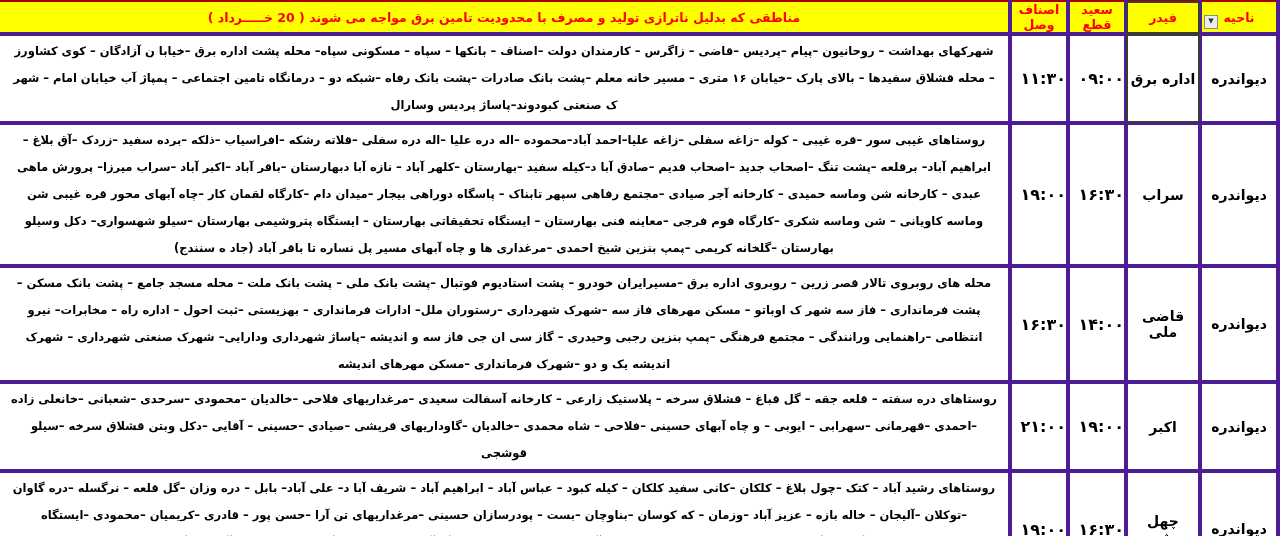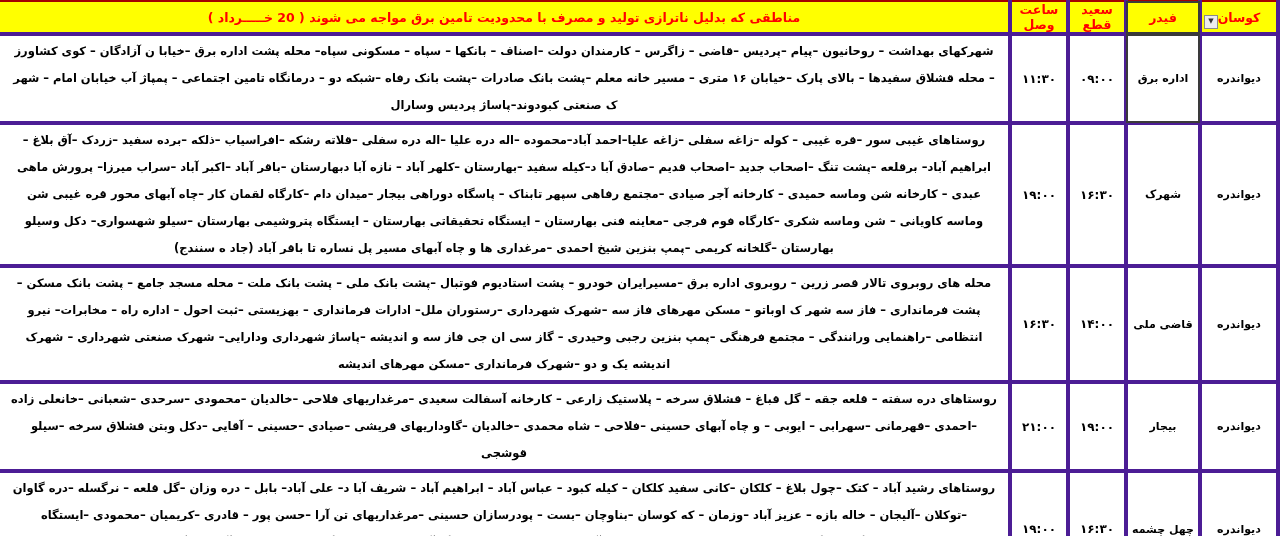--- a/index.html
+++ b/index.html
@@ -23,22 +23,22 @@
   col.c-cut{width:58px}
   col.c-recon{width:58px}
   col.c-desc{width:1012px}
 
   tr.hdr{height:27px}
   tr.hdr td{
     background:#ffff00;color:#ff0000;text-align:center;
     font-size:12.5px;border-top:2px solid #a40000;
   }
   td.title-cell{font-size:13px;letter-spacing:0;}
-  td.center{text-align:center;font-size:11px;}
-  td.time{font-size:12px;text-align:center;}
+  td.center{text-align:center;font-size:14px;}
+  td.time{font-size:16px;}
   td.desc{
     font-size:11.5px;text-align:center;line-height:2.35;
     padding:2px 10px;
   }
   td.sel{outline:2px solid #3a3a3a;outline-offset:-2px;margin-left:24px;}
   .hdr-rel{position:relative;width:100%;height:100%;
     display:flex;align-items:center;justify-content:center;}
   .filter-btn{
     position:absolute;left:2px;bottom:3px;width:12px;height:12px;
     background:#ececec;border:1px solid #8a8a8a;color:#333;
@@ -60,57 +60,57 @@
         <col class="c-feeder">
         <col class="c-cut">
         <col class="c-recon">
         <col class="c-desc">
     </colgroup>
 
     <tbody>
         <tr class="hdr">
       <td class="center">
         <span class="hdr-rel">
-          <span>کوسان</span>
+          <span>ناحیه</span>
           <span class="filter-btn">▼</span>
         </span>
       </td>
       <td class="center sel">فیدر</td>
       <td class="center">سعید قطع</td>
-      <td class="center">ساعت وصل</td>
+      <td class="center">اصناف وصل</td>
       <td class="title-cell">مناطقی که بدلیل ناترازی تولید و مصرف با محدودیت تامین برق مواجه می شوند ( 20 خـــــرداد )</td>
     </tr>
 
     <tr class="r1">
       <td class="center">دیواندره</td>
       <td class="center sel">اداره برق</td>
       <td class="time">۰۹:۰۰</td>
       <td class="time">۱۱:۳۰</td>
       <td class="desc">شهرکهای بهداشت – روحانیون –پیام –پردیس –قاضی – زاگرس – کارمندان دولت –اصناف – بانکها – سپاه – مسکونی سپاه– محله پشت اداره برق –خیابا ن آزادگان – کوی کشاورز – محله قشلاق سفیدها – بالای پارک –خیابان ۱۶ متری – مسیر خانه معلم –پشت بانک صادرات –پشت بانک رفاه –شبکه دو – درمانگاه تامین اجتماعی – پمپاژ آب خیابان امام – شهر ک صنعتی کبودوند–پاساژ پردیس وسارال</td>
     </tr>
 
     <tr class="r2">
       <td class="center">دیواندره</td>
-      <td class="center">شهرک</td>
+      <td class="center">سراب</td>
       <td class="time">۱۶:۳۰</td>
       <td class="time">۱۹:۰۰</td>
       <td class="desc">روستاهای غیبی سور –قره غیبی – کوله –زاغه سفلی –زاغه علیا–احمد آباد–محموده –اله دره علیا –اله دره سفلی –قلاته رشکه –افراسیاب –ذلکه –برده سفید –زردک –آق بلاغ –ابراهیم آباد– برقلعه –پشت تنگ –اصحاب جدید –اصحاب قدیم –صادق آبا د–کیله سفید –بهارستان –کلهر آباد – نازه آبا دبهارستان –باقر آباد –اکبر آباد –سراب میرزا– پرورش ماهی عبدی – کارخانه شن وماسه حمیدی – کارخانه آجر صیادی –مجتمع رفاهی سپهر تابناک – پاسگاه دوراهی بیجار –میدان دام –کارگاه لقمان کار –چاه آبهای محور قره غیبی شن وماسه کاویانی – شن وماسه شکری –کارگاه فوم فرجی –معاینه فنی بهارستان – ایستگاه تحقیقاتی بهارستان – ایستگاه پتروشیمی بهارستان –سیلو شهسواری– دکل وسیلو بهارستان –گلخانه کریمی –پمپ بنزین شیخ احمدی –مرغداری ها و چاه آبهای مسیر پل نساره تا باقر آباد (جاد ه سنندج)</td>
     </tr>
 
     <tr class="r3">
       <td class="center">دیواندره</td>
       <td class="center">قاضی ملی</td>
       <td class="time">۱۴:۰۰</td>
       <td class="time">۱۶:۳۰</td>
       <td class="desc">محله های روبروی تالار قصر زرین – روبروی اداره برق –مسیرایران خودرو – پشت استادیوم فوتبال –پشت بانک ملی – پشت بانک ملت – محله مسجد جامع – پشت بانک مسکن –پشت فرمانداری – فاز سه شهر ک اوباتو – مسکن مهرهای فاز سه –شهرک شهرداری –رستوران ملل– ادارات فرمانداری – بهزیستی –ثبت احول – اداره راه – مخابرات– نیرو انتظامی –راهنمایی ورانندگی – مجتمع فرهنگی –پمپ بنزین رجبی وحیدری – گاز سی ان جی فاز سه و اندیشه –پاساژ شهرداری ودارایی– شهرک صنعتی شهرداری – شهرک اندیشه یک و دو –شهرک فرمانداری –مسکن مهرهای اندیشه</td>
     </tr>
 
     <tr class="r4">
       <td class="center">دیواندره</td>
-      <td class="center">بیجار</td>
+      <td class="center">اکبر</td>
       <td class="time">۱۹:۰۰</td>
       <td class="time">۲۱:۰۰</td>
       <td class="desc">روستاهای دره سفته – قلعه جقه – گل قباغ – قشلاق سرخه – پلاستیک زارعی – کارخانه آسفالت سعیدی –مرغداریهای فلاحی –خالدیان –محمودی –سرحدی –شعبانی –خانعلی زاده –احمدی –قهرمانی –سهرابی – ایوبی – و چاه آبهای حسینی –فلاحی – شاه محمدی –خالدیان –گاوداریهای قریشی –صیادی –حسینی – آقایی –دکل وبتن قشلاق سرخه –سیلو قوشجی</td>
     </tr>
 
     <tr class="r5">
       <td class="center">دیواندره</td>
       <td class="center">چهل چشمه</td>
       <td class="time">۱۶:۳۰</td>
       <td class="time">۱۹:۰۰</td>

